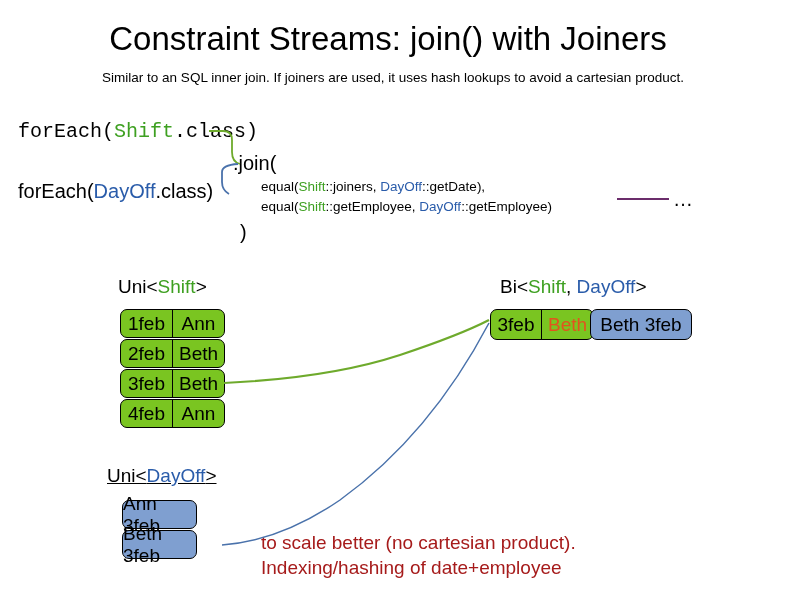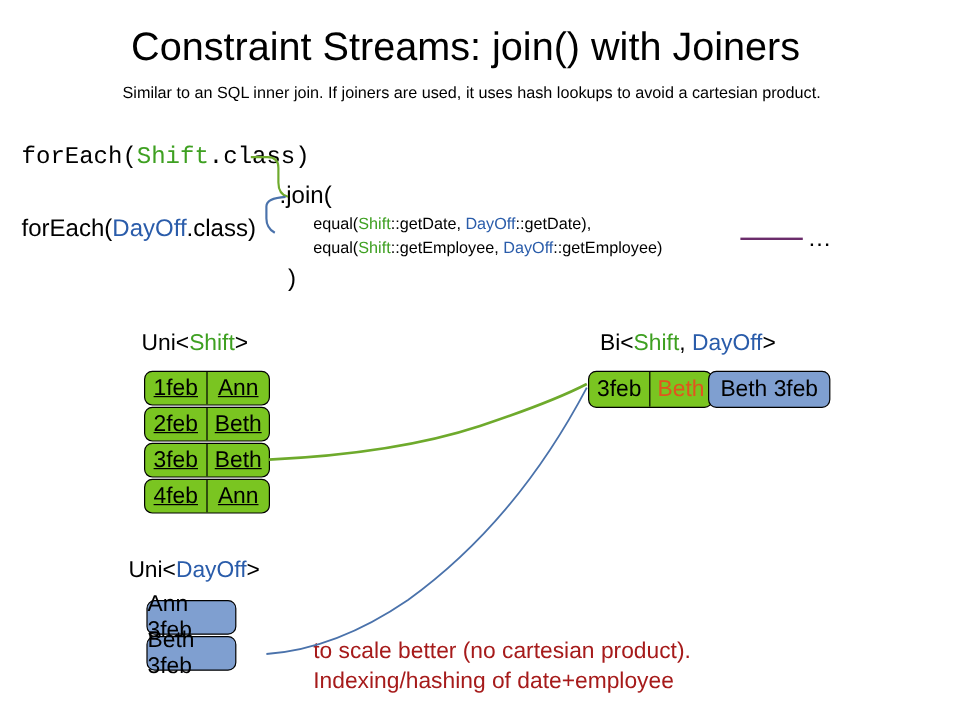--- a/index.html
+++ b/index.html
@@ -81,34 +81,33 @@
 
   
   .stream-label {
     position: absolute;
     font-size: 19px;
     color: #000000;
     white-space: nowrap;
     text-align: center;
   }
   #label-uni-shift  { left: 118px; top: 276px; }
-  #label-uni-dayoff { left: 107px; top: 465px; }
+  #label-uni-dayoff { left: 107px; top: 465px; text-decoration: underline; }
   #label-bi         { left: 500px; top: 276px; }
 
   
   .tuple-row {
     position: absolute;
     display: flex;
     height: 29px;
     border: 1.6px solid #000000;
     border-radius: 7px;
     background: #7ac521;
     box-sizing: border-box;
     overflow: hidden;
-    text-decoration: underline;
   }
   .tuple-row .cell {
     display: flex;
     align-items: center;
     justify-content: center;
     font-size: 19px;
     box-sizing: border-box;
   }
   .tuple-row .cell.date {
     width: 52px;
@@ -221,21 +220,21 @@
 <div id="slide-title">Constraint Streams: join() with Joiners</div>
 <div id="slide-subtitle">Similar to an SQL inner join. If joiners are used, it uses hash lookups to avoid a cartesian product.</div>
 
 <div class="code-line" id="foreach-shift"><span>forEach(</span><span class="kw-shift">Shift</span><span>.class)</span></div>
 
 <div class="code-line" id="foreach-dayoff"><span>forEach(</span><span class="kw-dayoff">DayOff</span><span>.class)</span></div>
 
 <div class="code-line" id="join-open">.join(</div>
 <div class="code-line" id="join-close">)</div>
 
-<div class="code-small" id="join-arg-1"><span>equal(</span><span class="kw-shift">Shift</span><span>::getDate, </span><span class="kw-dayoff">DayOff</span><span>::getDate),</span></div>
+<div class="code-small" id="join-arg-1"><span>equal(</span><span class="kw-shift">Shift</span><span>::joiners, </span><span class="kw-dayoff">DayOff</span><span>::getDate),</span></div>
 
 <div class="code-small" id="join-arg-2"><span>equal(</span><span class="kw-shift">Shift</span><span>::getEmployee, </span><span class="kw-dayoff">DayOff</span><span>::getEmployee)</span></div>
 
 <div id="purple-rule"></div>
 <div id="ellipsis">…</div>
 
 <div class="stream-label" id="label-uni-shift"><span>Uni&lt;</span><span class="kw-shift">Shift</span><span>&gt;</span></div>
 
 <div class="stream-label" id="label-uni-dayoff"><span>Uni&lt;</span><span class="kw-dayoff">DayOff</span><span>&gt;</span></div>
 

